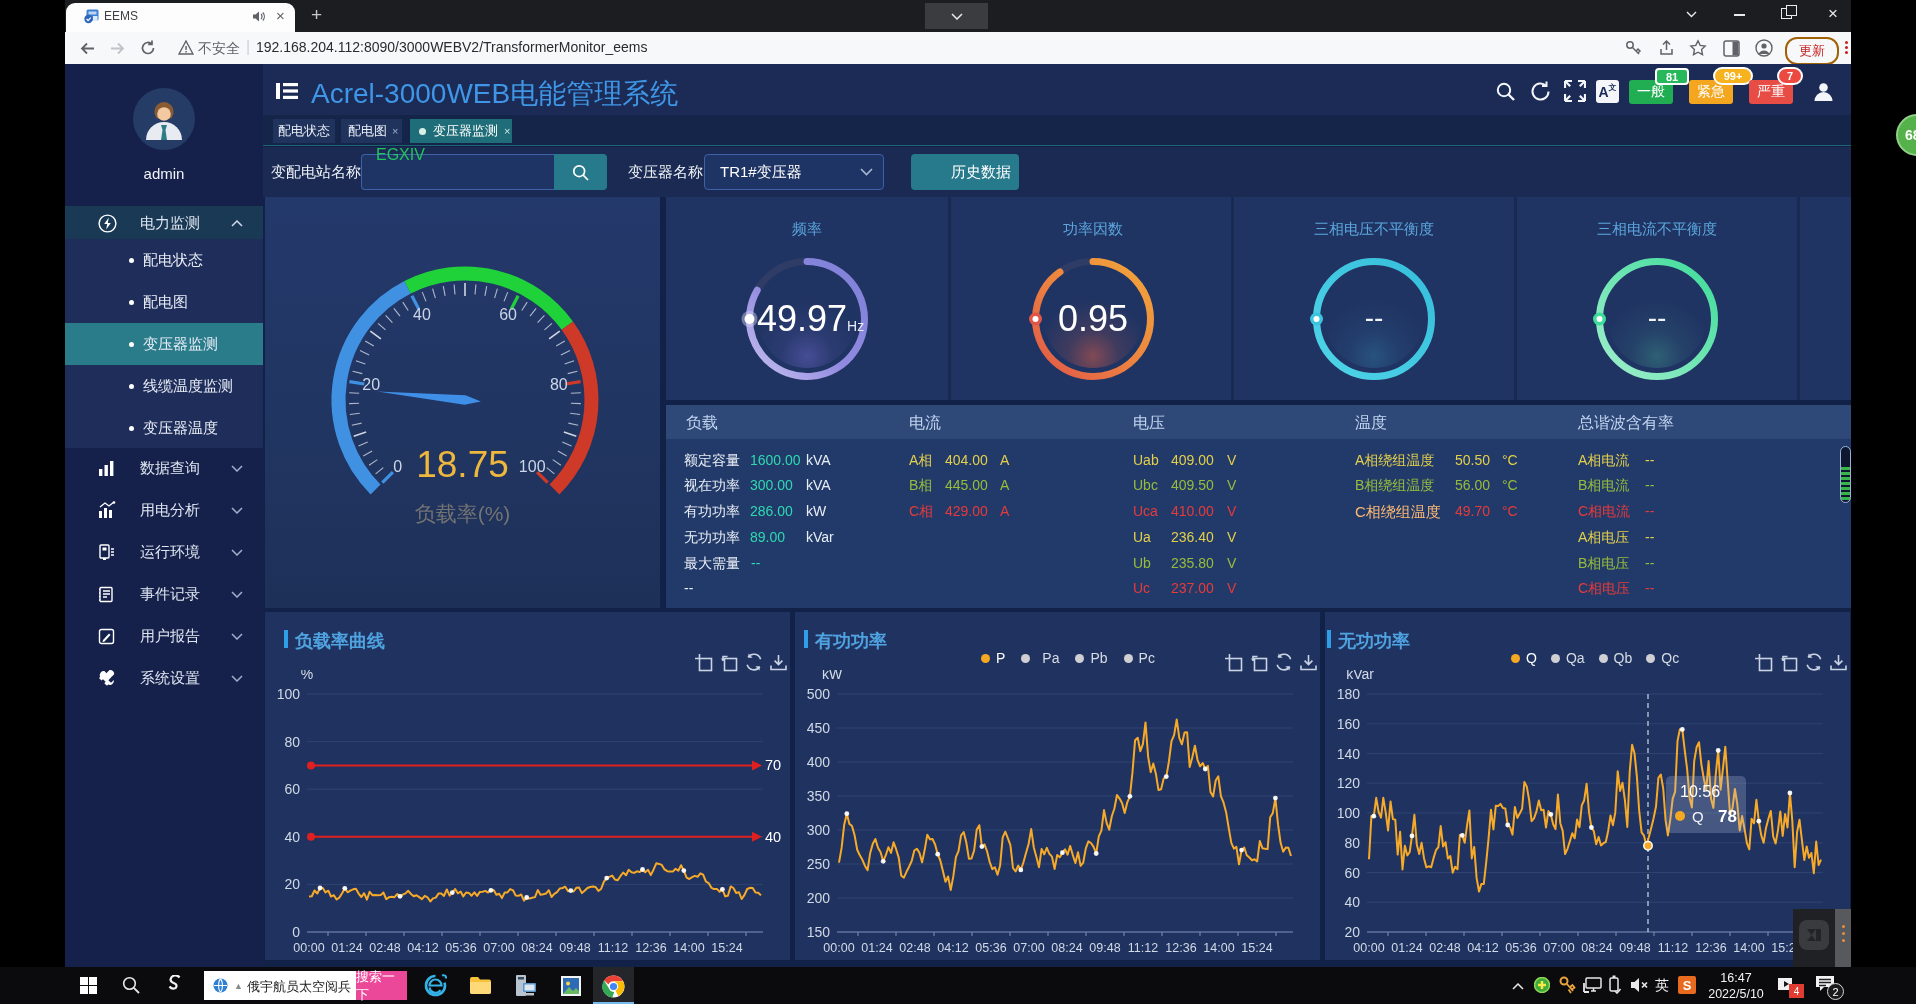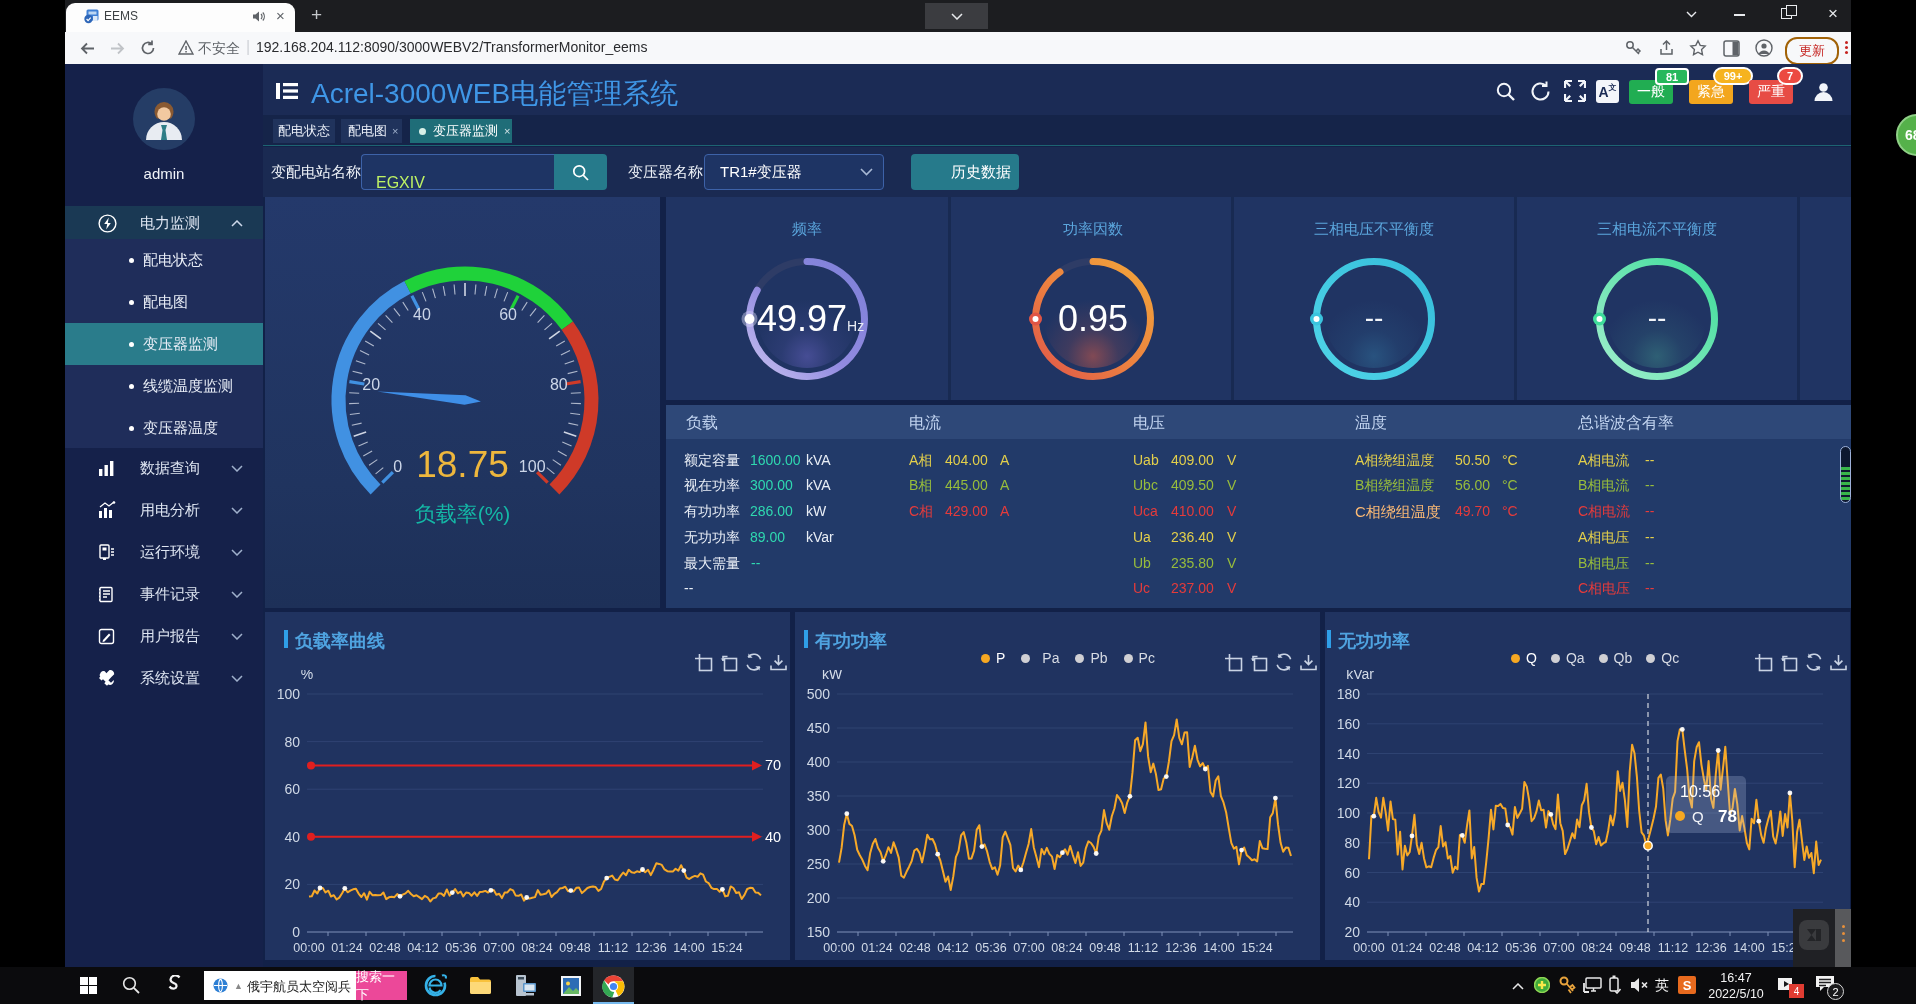--- a/index.html
+++ b/index.html
@@ -255,21 +255,21 @@
       <span style="margin-left:5px;color:#9fb0cc;font-size:11px;">×</span>
     </div>
 <div class="a fx" style="left:410px;top:119px;width:102px;height:24px;background:#1f6d78;color:#fff;font-size:13px;">
       <span style="margin-left:9px;width:7px;height:7px;border-radius:50%;background:#d8f0e8;display:inline-block;"></span>
       <span style="margin-left:7px;">变压器监测</span>
       <span style="margin-left:6px;color:#d5e4e8;font-size:11px;">×</span>
     </div>
 
 <div class="a" style="left:271px;top:163px;color:#eef2f8;font-size:15px;">变配电站名称</div>
 <div class="a" style="left:361px;top:154px;width:193px;height:36px;background:#1e3464;border:1px solid #3d62a8;border-right:none;border-radius:4px 0 0 4px;"></div>
-<div class="a" style="left:376px;top:174px;color:#bef264;font-size:16px;">EGXIV</div>
+<div class="a" style="left:376px;top:146px;color:#22c55e;font-size:16px;">EGXIV</div>
 <div class="a fc" style="left:554px;top:154px;width:53px;height:36px;background:#267a8b;border-radius:0 4px 4px 0;">
   <svg width="17" height="17" viewBox="0 0 17 17">
         <circle cx="7.2" cy="7.2" r="5.4" fill="none" stroke="#fff" stroke-width="1.7"></circle>
         <path d="M11.2 11.2 16 16" stroke="#fff" stroke-width="1.7"></path>
       </svg>
 </div>
 <div class="a" style="left:628px;top:163px;color:#eef2f8;font-size:15px;">变压器名称</div>
 <div class="a" style="left:704px;top:154px;width:180px;height:36px;background:#1e3464;border:1px solid #3d62a8;border-radius:4px;"></div>
 <div class="a" style="left:720px;top:163px;color:#fff;font-size:15px;">TR1#变压器</div>
 <svg class="a" style="left:860px;top:168px" width="13" height="8" viewBox="0 0 13 8">
@@ -335,21 +335,21 @@
 <line x1="252.7" y1="247.7" x2="242.1" y2="237.1" stroke="#cf3a28" stroke-width="3.2"></line>
 <text x="102.8" y="237.2" text-anchor="middle" fill="#ccd6e8" font-size="16">0</text>
 <text x="76.2" y="155.1" text-anchor="middle" fill="#ccd6e8" font-size="16">20</text>
 <text x="126.9" y="85.4" text-anchor="middle" fill="#ccd6e8" font-size="16">40</text>
 <text x="213.1" y="85.4" text-anchor="middle" fill="#ccd6e8" font-size="16">60</text>
 <text x="263.8" y="155.1" text-anchor="middle" fill="#ccd6e8" font-size="16">80</text>
 <text x="237.2" y="237.2" text-anchor="middle" fill="#ccd6e8" font-size="16">100</text>
 <polygon points="82.4,156.4 170.5,160.2 185.9,166.6 169.5,169.8" fill="#3f8fe8"></polygon>
 </svg>
 <div class="a" style="left:265px;top:444px;width:395px;text-align:center;color:#eeb73d;font-size:37px;">18.75</div>
-<div class="a" style="left:265px;top:500px;width:395px;text-align:center;color:#14b8a6;font-size:21px;">负载率(%)</div>
+<div class="a" style="left:265px;top:500px;width:395px;text-align:center;color:#737373;font-size:21px;">负载率(%)</div>
 
 <div class="a" style="left:666px;top:197px;width:1185px;height:203px;background:#203463;"></div>
 <div class="a" style="left:948px;top:197px;width:3px;height:203px;background:#182a52;"></div>
 <div class="a" style="left:1231px;top:197px;width:3px;height:203px;background:#182a52;"></div>
 <div class="a" style="left:1514px;top:197px;width:3px;height:203px;background:#182a52;"></div>
 <div class="a" style="left:1797px;top:197px;width:3px;height:203px;background:#182a52;"></div>
 <div class="a" style="left:707px;top:220px;width:200px;text-align:center;color:#5ba6dd;font-size:15px;">频率</div>
 <div class="a" style="left:993px;top:220px;width:200px;text-align:center;color:#5ba6dd;font-size:15px;">功率因数</div>
 <div class="a" style="left:1274px;top:220px;width:200px;text-align:center;color:#5ba6dd;font-size:15px;">三相电压不平衡度</div>
 <div class="a" style="left:1557px;top:220px;width:200px;text-align:center;color:#5ba6dd;font-size:15px;">三相电流不平衡度</div>

